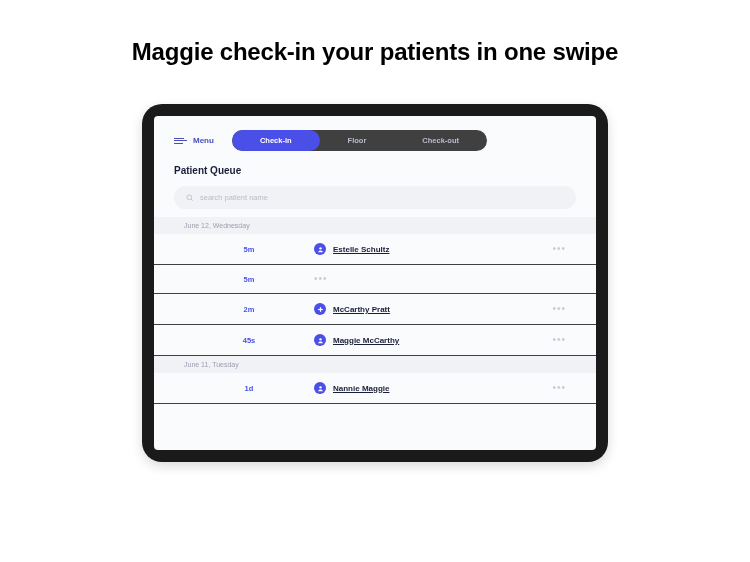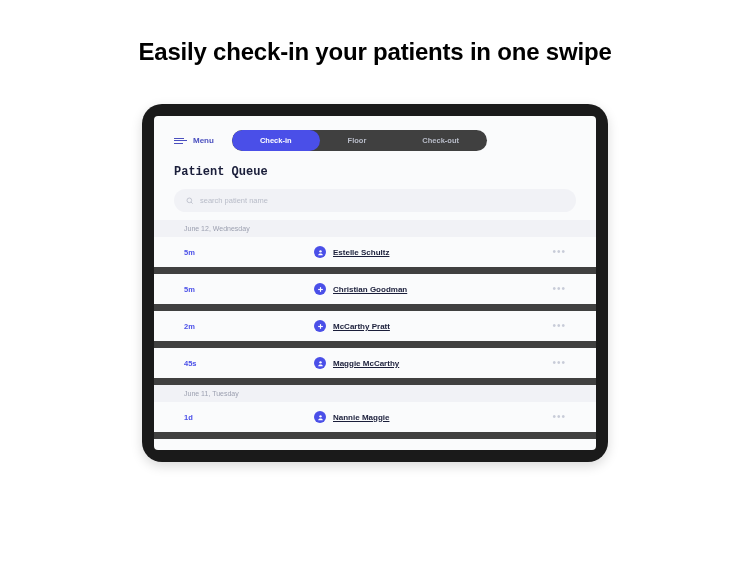--- a/index.html
+++ b/index.html
@@ -77,25 +77,24 @@
       font-weight: 600;
       color: #b8bcc8;
       cursor: pointer;
     }
     .tab.active {
       background: #4a4fe8;
       color: #fff;
       border-radius: 20px;
     }
     .section-title {
-      font-size: 12px;
+      font-size: 10px;
       font-weight: 800;
       color: #1a1e3a;
       margin-bottom: 10px;
-      font-family: Liberation Mono, monospace;
     }
     .search-bar {
       background: #f1f2f6;
       border-radius: 20px;
       padding: 7px 12px;
       display: flex;
       align-items: center;
       gap: 6px;
       margin-bottom: 8px;
     }
@@ -114,24 +113,25 @@
       font-size: 7px;
       color: #9ca0b0;
       font-weight: 500;
       margin: 0 -20px;
       padding-left: 30px;
     }
     .row {
       display: flex;
       align-items: center;
       padding: 9px 10px;
-      border-bottom: 7px solid #404040;
+      border-bottom: 1px solid #404040;
       margin: 0 -20px;
       padding-left: 30px;
       padding-right: 30px;
+      text-align: center;
     }
     .row-time {
       width: 130px;
       color: #4a4fe8;
       font-weight: 600;
       font-size: 7.5px;
     }
     .row-person {
       display: flex;
       align-items: center;
@@ -160,21 +160,21 @@
     .row-more {
       color: #c8ccd8;
       font-size: 10px;
       letter-spacing: 1px;
       line-height: 1;
     }
   </style>
 </head>
 <body>
 
-<div class="headline">Easily check-in your patients in one swipe</div>
+<div class="headline">Maggie check-in your patients in one swipe</div>
 
 <div class="tablet-frame">
   <div class="tablet-screen">
 
     <div class="top-bar">
       <div class="menu-btn">
         <span class="menu-icon">
           <span></span>
             <span></span>
             <span></span>
@@ -209,41 +209,32 @@
               <path d="M4 21c0-4 4-6 8-6s8 2 8 6"></path>
             </svg>
         </div>
         <span class="person-name">Estelle Schultz</span>
       </div>
       <div class="row-more">•••</div>
     </div>
 
     <div class="row">
       <div class="row-time">5m</div>
+      <div class="row-more">•••</div>
+    </div>
+
+    <div class="row">
+      <div class="row-time">2m</div>
       <div class="row-person">
         <div class="avatar plus">
           <svg width="7" height="7" viewBox="0 0 24 24" stroke="#fff" stroke-width="4">
               <line x1="12" y1="4" x2="12" y2="20"></line>
               <line x1="4" y1="12" x2="20" y2="12"></line>
             </svg>
         </div>
-        <span class="person-name">Christian Goodman</span>
-      </div>
-      <div class="row-more">•••</div>
-    </div>
-
-    <div class="row">
-      <div class="row-time">2m</div>
-      <div class="row-person">
-        <div class="avatar plus">
-          <svg width="7" height="7" viewBox="0 0 24 24" stroke="#fff" stroke-width="4">
-              <line x1="12" y1="4" x2="12" y2="20"></line>
-              <line x1="4" y1="12" x2="20" y2="12"></line>
-            </svg>
-        </div>
         <span class="person-name">McCarthy Pratt</span>
       </div>
       <div class="row-more">•••</div>
     </div>
 
     <div class="row">
       <div class="row-time">45s</div>
       <div class="row-person">
         <div class="avatar">
           <svg width="7" height="7" viewBox="0 0 24 24" fill="#fff">

